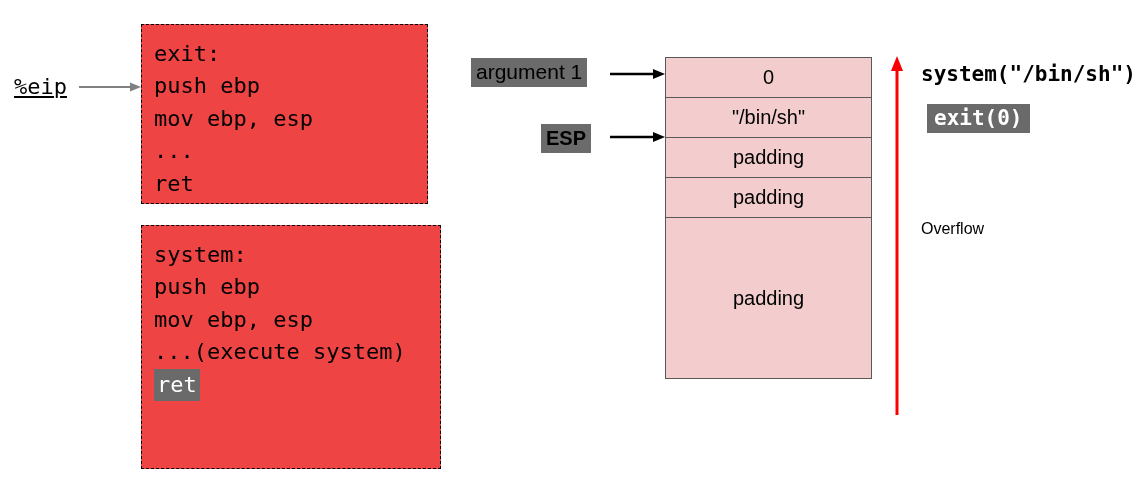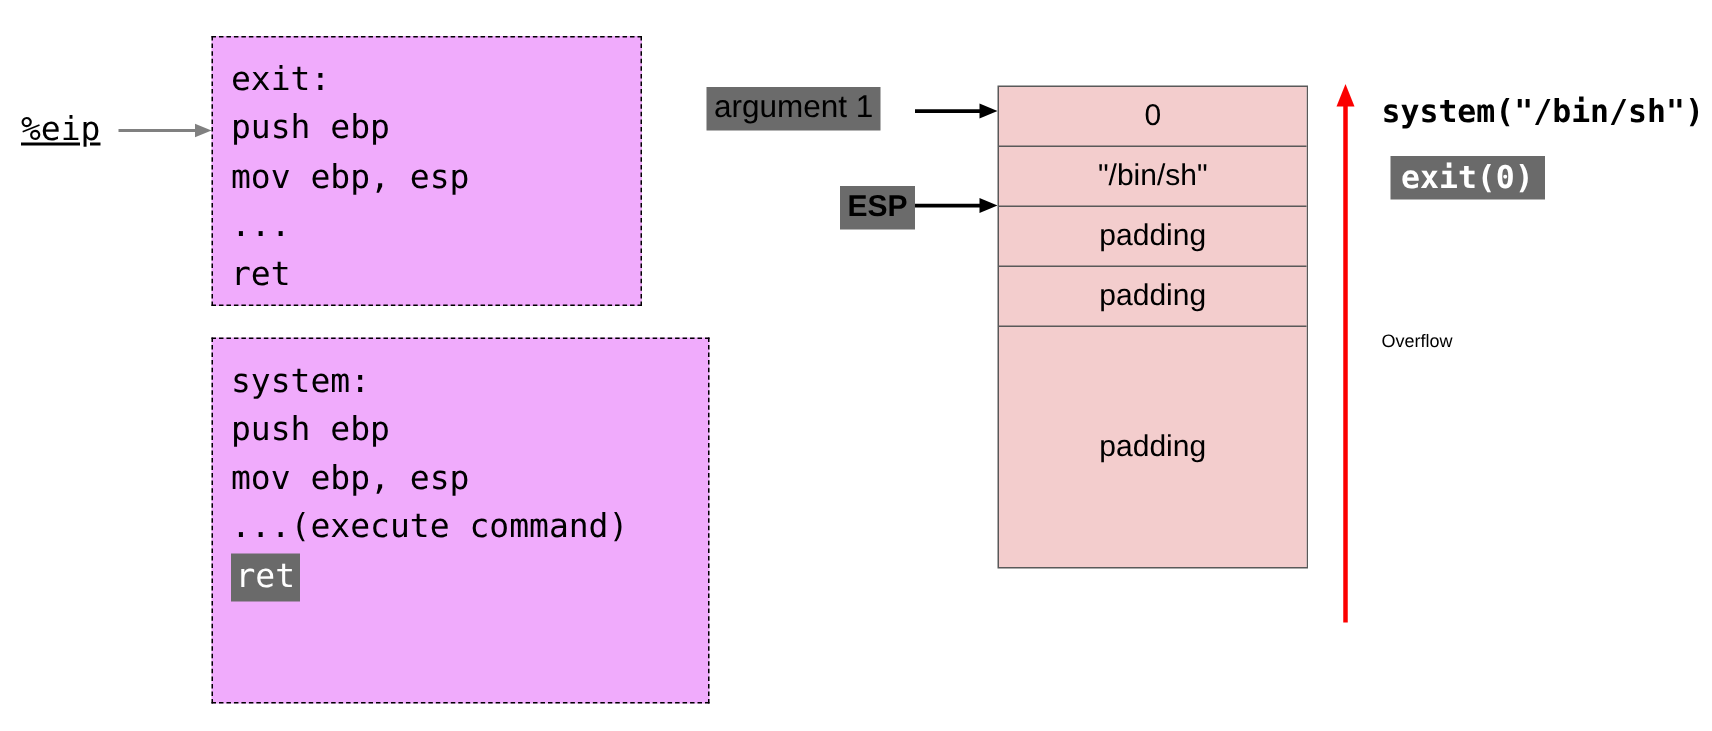--- a/index.html
+++ b/index.html
@@ -24,25 +24,25 @@
     left: 14px; top: 74px;
     font: 22px "DejaVu Sans Mono", monospace;
     white-space: pre;
     text-decoration: underline;
   }
   
   .codebox {
     position: absolute;
     box-sizing: border-box;
     border: 1px dashed #000;
-    background: #f0abfc;
+    background: #ef4444;
     padding: 13px 0 0 12px;
   }
   .box1 { left: 141px; top: 24px;  width: 287px; height: 180px; }
-  .box2 { left: 141px; top: 225px; width: 332px; height: 244px; }
+  .box2 { left: 141px; top: 225px; width: 300px; height: 244px; }
   .codeline {
     font: 22px/32.4px "DejaVu Sans Mono", monospace;
     white-space: pre;
   }
   .code-hl {
     display: inline-block;
     background: #6a6a6a;
     color: #fff;
     padding: 0 3px;
   }
@@ -50,21 +50,21 @@
   .ptr {
     position: absolute;
     background: #6b6b6b;
     color: #000000;
     padding: 2px 5px 3px 5px;
     font-size: 21px;
     line-height: 24px;
     white-space: nowrap;
   }
   .arg1 { left: 471px; top: 58px; }
-  .esp  { left: 541px; top: 124px; font-size: 20px; font-weight: bold; margin-left: 19px; }
+  .esp  { left: 541px; top: 124px; font-size: 20px; font-weight: bold; }
   
   .stack {
     position: absolute;
     left: 665px; top: 57px;
     width: 207px;
     border: 1px solid #595959;
     box-sizing: border-box;
   }
   .cell {
     box-sizing: border-box;
@@ -90,21 +90,21 @@
     font: bold 21px "DejaVu Sans Mono", monospace;
     background: #6a6a6a;
     color: #fff;
     padding: 2px 7px 3px 7px;
     white-space: pre;
     margin-left: 16px;
   }
   .overflow {
     position: absolute;
     left: 921px; top: 220px;
-    font-size: 12px;
+    font-size: 16px;
   }
 </style>
 </head>
 <body>
 
 <div class="canvas">
 
   <svg class="overlay" width="1141" height="487" viewBox="0 0 1141 487">
     <g>
       <line x1="79" y1="87" x2="131" y2="87" stroke="#808080" stroke-width="2"></line>
@@ -131,21 +131,21 @@
     <div class="codeline">push ebp</div>
     <div class="codeline">mov ebp, esp</div>
     <div class="codeline">...</div>
     <div class="codeline">ret</div>
   </div>
 
   <div class="codebox box2">
     <div class="codeline">system:</div>
     <div class="codeline">push ebp</div>
     <div class="codeline">mov ebp, esp</div>
-    <div class="codeline">...(execute command)</div>
+    <div class="codeline">...(execute system)</div>
     <div class="codeline"><span class="code-hl">ret</span></div>
   </div>
 
   <div class="ptr arg1">argument 1</div>
   <div class="ptr esp">ESP</div>
 
   <div class="stack">
     <div class="cell">0</div>
     <div class="cell">"/bin/sh"</div>
     <div class="cell">padding</div>

